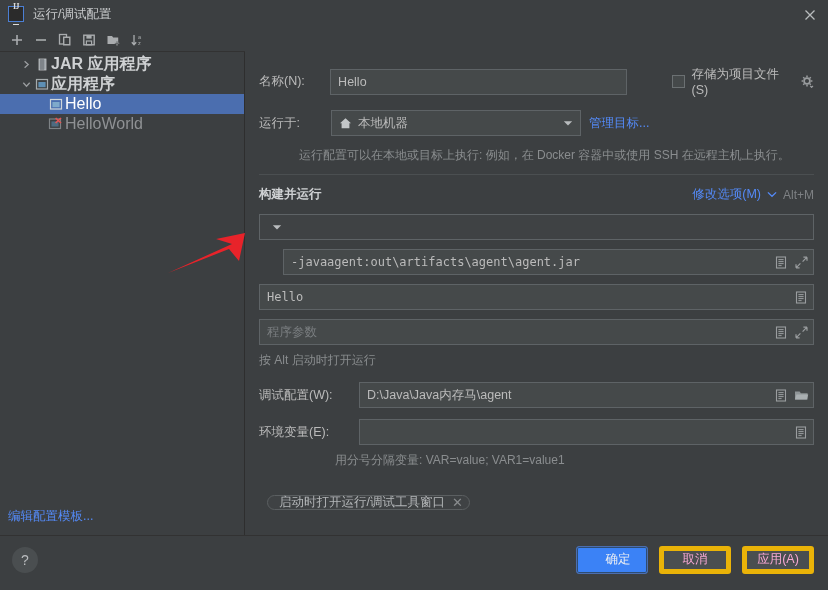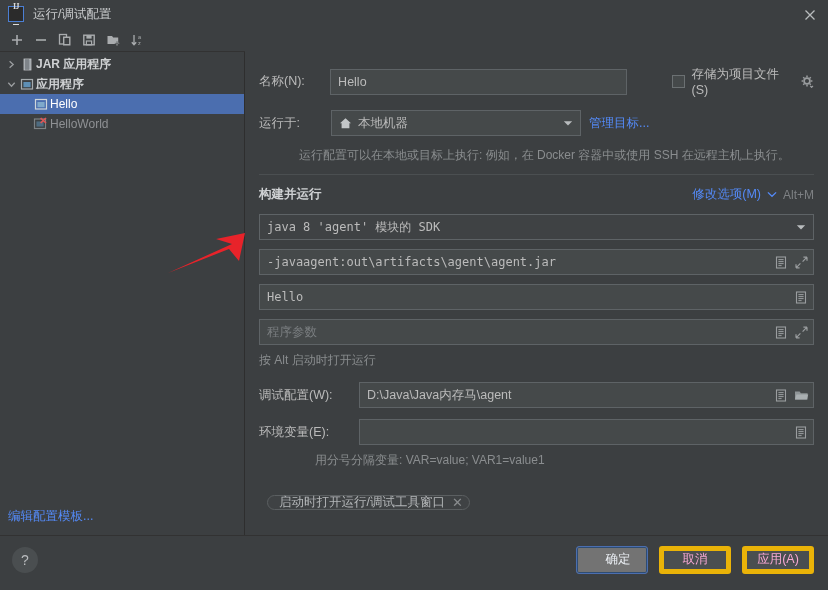--- a/index.html
+++ b/index.html
@@ -67,23 +67,23 @@
     width: 245px;
     background: #3c3f41;
     border-right: 1px solid #2e2e2e;
     position: relative;
     display: flex; flex-direction: column;
   }
   .tree { padding-top: 2px; flex: 1; }
   .tree-row {
     height: 20px;
     display: flex; align-items: center;
-    padding-left: 4px;
+    padding-left: 19px;
     white-space: nowrap;
-    font-size: 12px;
+    font-size: 16px;
   }
   .tree-row.sel { background: #4b6eaf; color: #ffffff; }
   .tw { width: 14px; display:flex; align-items:center; justify-content:center; flex:none; }
   .tw svg { display:block; }
   .ticon { width: 18px; display:flex; align-items:center; justify-content:center; flex:none; position:relative;}
   .tlabel { color: #bbbbbb; }
   .tree-row.sel .tlabel { color:#ffffff; }
   .tlabel.dim { color: #8f9194; }
   .bold { font-weight: bold; color:#cfd1d3; }
   .edit-tpl {
@@ -160,21 +160,21 @@
   }
   .btns { margin-left:auto; display:flex; gap: 11px; }
   .btn {
     min-width: 72px; height: 28px;
     border:5px solid #eab308; border-radius:3px;
     background:#4a4e50; color:#f9a8d4;
     display:flex;align-items:center;justify-content:center;
     font-size:12.5px;
   }
   .btn.primary {
-    background:#737373; border:1px solid #4b6eaf; color:#eaeef3;
+    background:#3b82f6; border:1px solid #4b6eaf; color:#eaeef3;
     box-shadow: 0 0 0 1px #2e4c72 inset;
     padding-left: 12px;
   }
 
   .arrow-layer {
     position:absolute; left:0; top:0; width:828px; height:590px;
     pointer-events:none;
   }
 </style>
 </head>
@@ -348,29 +348,28 @@
         <span style="display:flex;align-items:center;">
           <svg width="10" height="7" viewBox="0 0 10 7">
               <path d="M0.9 1.4 L5 5.3 L9.1 1.4" stroke="#548af7" stroke-width="1.3" fill="none"></path>
             </svg>
         </span>
         <span class="shortcut">Alt+M</span>
       </div>
     </div>
 
     <div class="field mono ro" style="margin-top:11px; padding-right:2px;">
-      <span class="val">java 8 'agent' 模块的 SDK</span>
       <span class="fld-ico">
         <svg width="10" height="7" viewBox="0 0 10 7">
             <path d="M0.8 1.2 L5 5.6 L9.2 1.2 Z" fill="#b9bcbe"></path>
           </svg>
       </span>
     </div>
 
-    <div class="field mono" style="margin-top:9px; padding-right:2px;">
+    <div class="field mono" style="margin-top:9px; padding-right:2px;margin-left:24px;">
       <span class="val">-javaagent:out\artifacts\agent\agent.jar</span>
       <span class="fld-ico">
         <svg width="12" height="13" viewBox="0 0 12 13">
           <rect x="1.5" y="1" width="9" height="11" fill="none" stroke="#9a9d9f" stroke-width="1.1"></rect>
           <path d="M3.4 3.6 H8.6 M3.4 5.6 H8.6 M3.4 7.6 H8.6 M3.4 9.6 H6.6" stroke="#9a9d9f" stroke-width="1"></path>
         </svg>
       </span>
       <span class="fld-ico">
         <svg width="13" height="13" viewBox="0 0 13 13">
           <path d="M12 1.2 L7.6 5.6 M12 1.2 H8.4 M12 1.2 V4.8" stroke="#9a9d9f" stroke-width="1.2" fill="none"></path>
@@ -432,21 +431,21 @@
         <span class="val"></span>
         <span class="fld-ico">
           <svg width="12" height="13" viewBox="0 0 12 13">
             <rect x="1.5" y="1" width="9" height="11" fill="none" stroke="#9a9d9f" stroke-width="1.1"></rect>
             <path d="M3.4 3.6 H8.6 M3.4 5.6 H8.6 M3.4 7.6 H8.6 M3.4 9.6 H6.6" stroke="#9a9d9f" stroke-width="1"></path>
           </svg>
         </span>
       </div>
     </div>
 
-    <div class="hint" style="margin-top:7px; margin-left:56px;">用分号分隔变量: VAR=value; VAR1=value1</div>
+    <div class="hint" style="margin-top:7px; margin-left:76px;">用分号分隔变量: VAR=value; VAR1=value1</div>
 
     <div style="margin-top:26px; margin-left:8px;">
       <span class="chip">
         <span>启动时打开运行/调试工具窗口</span>
         <span class="x">✕</span>
       </span>
     </div>
 
   </div>
 </div>

